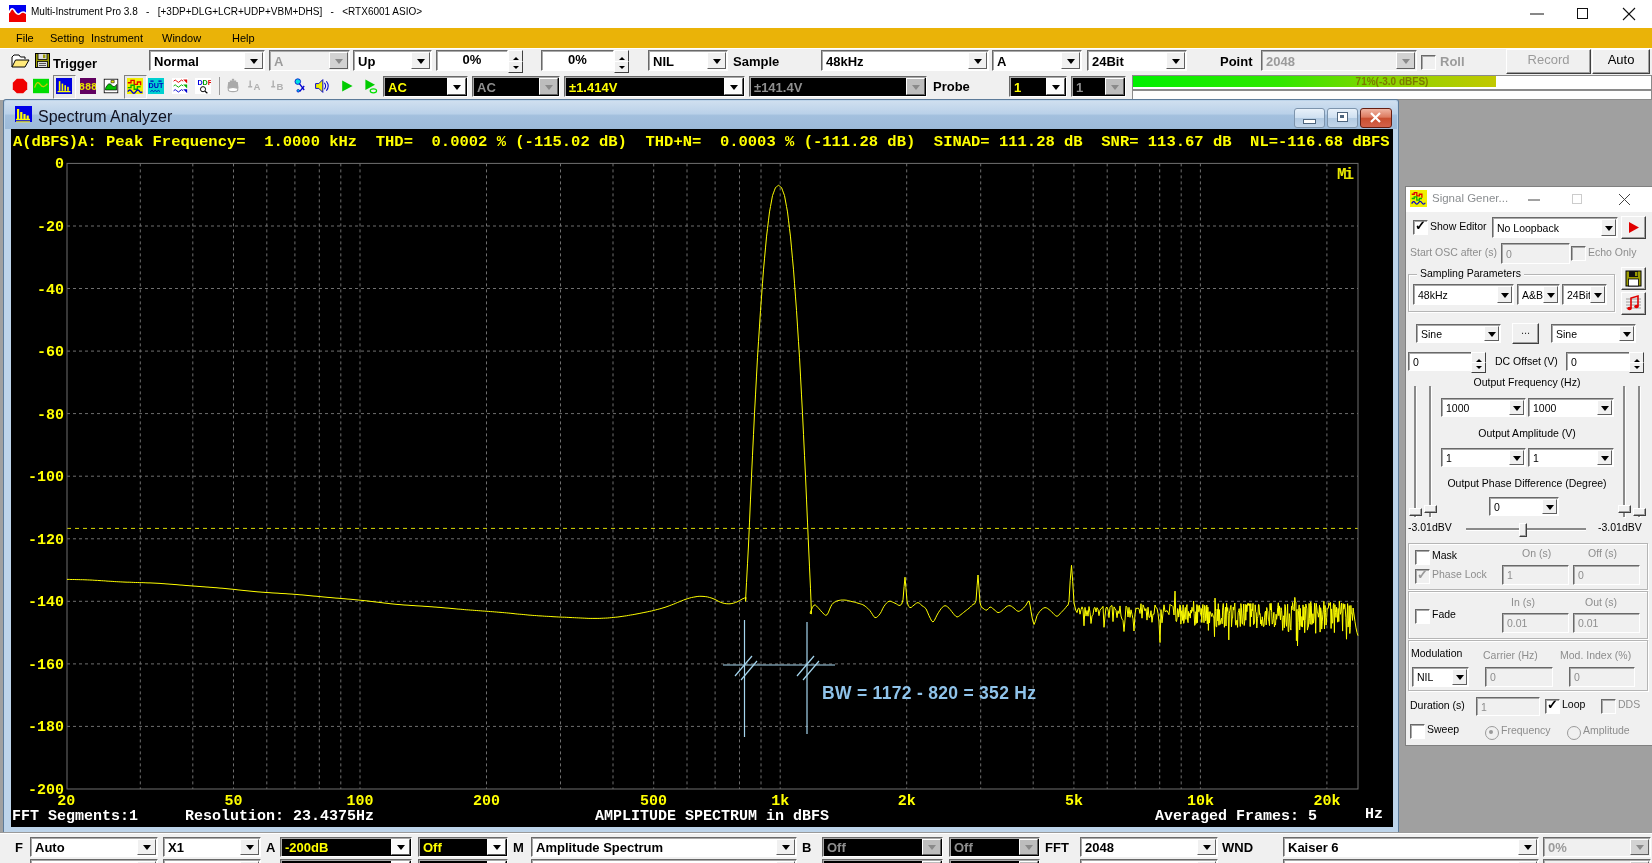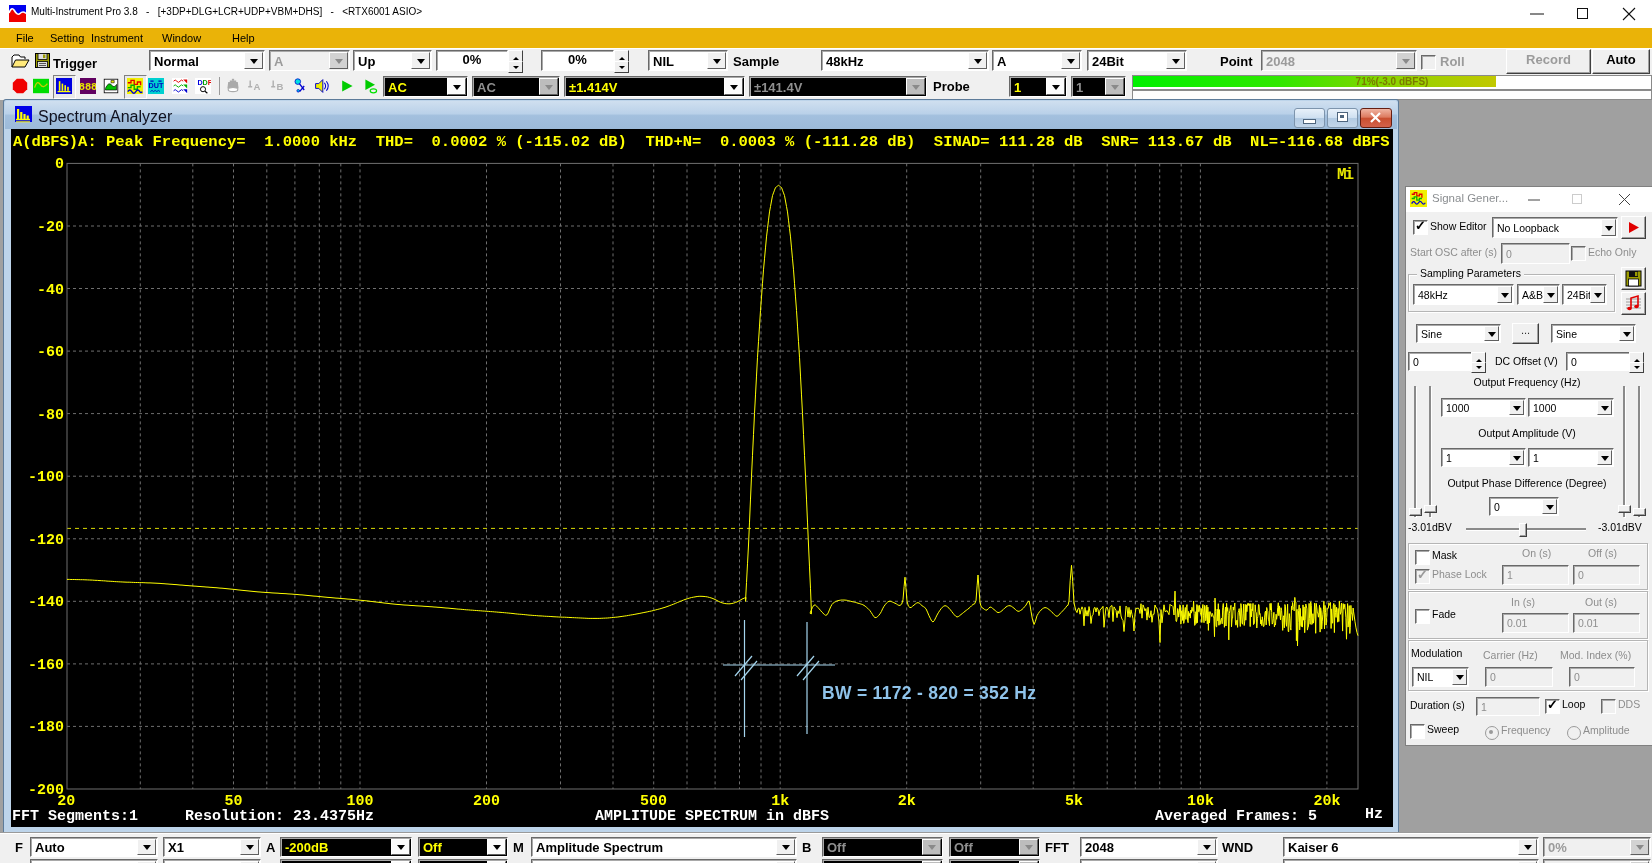--- a/index.html
+++ b/index.html
@@ -17,21 +17,21 @@
   .dis .ar{background:#d2d2d2;}
   .cbk .ar{background:#fbfbfb;}
   .cbk.dis .ar{background:#bdbdbd;}
   .dis .ar:after{border-top-color:#8a8a8a;}
   .cbk{background:#000;color:#ffff00;}
   .cbg{color:#8f8f8f;}
   .cbdis{background:#f0f0f0;color:#9b9b9b;}
   
   .btn{position:absolute;background:#f0f0f0;border:1px solid #fff;border-right-color:#404040;
        border-bottom-color:#404040;box-shadow:inset -1px -1px 0 #a0a0a0;text-align:center;
-       font-weight:bold;font-size:13px;}
+       font-weight:normal;font-size:13px;}
   .lbl{position:absolute;font-weight:bold;font-size:13px;color:#000;white-space:nowrap;}
   
   .sp{position:absolute;width:15px;}
   .sp div{position:absolute;left:0;right:0;height:50%;background:#f0f0f0;border:1px solid #fff;
       border-right-color:#404040;border-bottom-color:#404040;}
   .sp .d{top:50%;}
   .sp .u:after{content:"";position:absolute;left:50%;top:50%;margin:-2px 0 0 -3px;border:3px solid transparent;border-bottom:3px solid #000;}
   .sp .d:after{content:"";position:absolute;left:50%;top:50%;margin:-1px 0 0 -3px;border:3px solid transparent;border-top:3px solid #000;}
   
   .ck{position:absolute;width:13px;height:13px;background:#fff;border-top:1px solid #696969;

